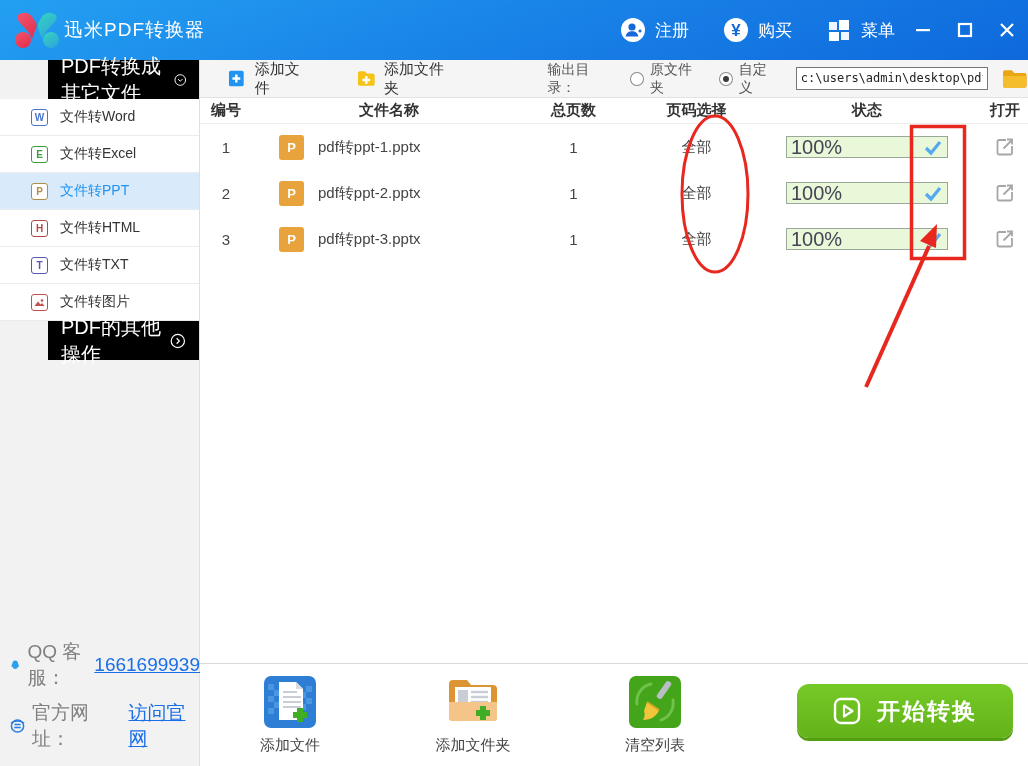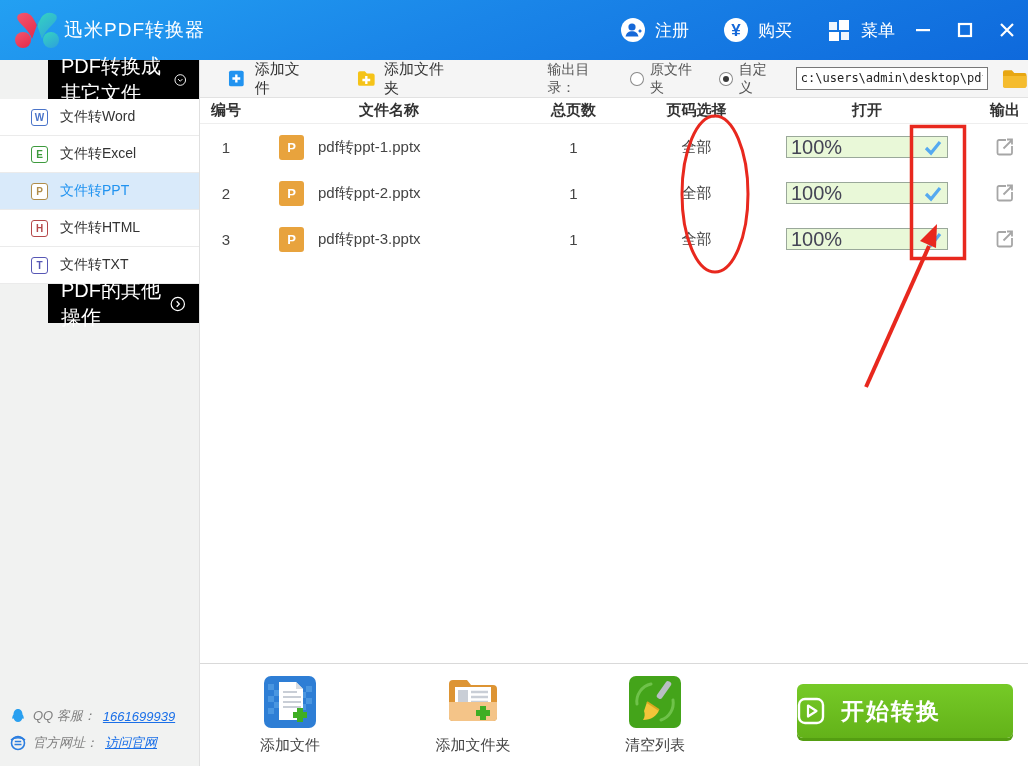--- a/index.html
+++ b/index.html
@@ -23,21 +23,21 @@
   .side-section { height:39px; background:#000000; color:#fff; font-size:20px; display:flex; align-items:center;
     padding:0 13px; justify-content:space-between; cursor:pointer;margin-left:48px; }
   .side-item { height:37px; background:#fff; border-bottom:1px solid #ebebeb; display:flex; align-items:center;
     padding-left:31px; gap:12px; font-size:14px; color:#333; cursor:pointer; }
   .side-item.selected { background:#d9eafa; color:#2193f0; }
   .doc-ic { width:17px; height:17px; border:1.4px solid currentColor; border-radius:3px; font-size:10px; font-weight:bold;
     display:flex; align-items:center; justify-content:center; background:#fff; }
   .c-word { color:#4a74c9; } .c-excel { color:#3d9a3d; } .c-ppt { color:#b08d4a; }
   .c-html { color:#b5484a; } .c-txt { color:#5757b5; } .c-img { color:#c05050; }
   .circ-chev { width:20px; height:20px; }
-  .side-footer { position:absolute; left:0; bottom:14px; width:200px; font-size:13px; color:#808080;font-style:italic; }
+  .side-footer { position:absolute; left:0; bottom:14px; width:200px; font-size:19px; color:#808080; }
   .sf-line { display:flex; align-items:center; gap:7px; padding-left:10px; margin-top:9px; }
   .sf-link { color:#1a6fe8; text-decoration:underline; cursor:pointer; }
 
   
   .toolbar { position:absolute; left:200px; top:60px; width:828px; height:38px; background:#f5f5f5;
     border-bottom:1px solid #e2e2e2; display:flex; align-items:center; }
   .tool-btn { display:flex; align-items:center; gap:8px; font-size:15px; color:#333; cursor:pointer; }
   .tb-addfile { margin-left:28px; } .tb-addfolder { margin-left:44px; }
   .mini-ic { width:19px; height:17px; }
   .out-label { margin-left:90px; font-size:14px; color:#555; }
@@ -64,23 +64,23 @@
   .progress .pct { font-size:20px; color:#445; margin-left:4px; }
   .progress svg { position:absolute; right:4px; top:2px; }
   .icon-btn { width:26px; height:26px; margin:0 auto; cursor:pointer; display:flex; align-items:center; justify-content:center; }
 
   
   .bottombar { position:absolute; left:200px; top:663px; width:828px; height:103px; background:#fff; border-top:1px solid #d9d9d9; }
   .big-action { position:absolute; width:110px; text-align:center; cursor:pointer; }
   .big-action .big-ic { width:56px; height:56px; margin:10px auto 6px auto; display:block; }
   .big-label { font-size:15px; color:#444; }
   .ba-file { left:35px; } .ba-folder { left:218px; } .ba-clean { left:400px; }
-  .start-btn { position:absolute; left:597px; top:20px; width:216px; height:54px; border-radius:6px;
+  .start-btn { position:absolute; left:597px; top:20px; width:216px; height:54px; border-radius:12px;
     background:linear-gradient(180deg,#76ca27,#63b219); box-shadow:0 3px 0 #549e12; color:#fff; font-size:23px;
-    font-weight:bold; display:flex; align-items:center; gap:16px; cursor:pointer; letter-spacing:2px; }
+    font-weight:bold; display:flex; align-items:center; justify-content:center; gap:16px; cursor:pointer; letter-spacing:2px; }
 
   
   .annot { position:absolute; left:0; top:0; width:1028px; height:766px; pointer-events:none; z-index:50; }
 </style>
 </head>
 <body>
 
 <div class="window">
 
   <div class="titlebar">
@@ -172,20 +172,29 @@
       <span>文件转PPT</span>
     </div>
     <div class="side-item">
       <span class="doc-ic c-html">H</span>
       <span>文件转HTML</span>
     </div>
     <div class="side-item">
       <span class="doc-ic c-txt">T</span>
       <span>文件转TXT</span>
     </div>
+    <div class="side-item">
+      <span class="doc-ic c-img">
+        <svg width="11" height="9" viewBox="0 0 11 9">
+            <circle cx="8" cy="2.5" r="1.3" fill="#c05050"></circle>
+            <path d="M0.5 8 L4 3.5 L6.5 6.5 L8 5 L10.5 8 Z" fill="#c05050"></path>
+          </svg>
+      </span>
+      <span>文件转图片</span>
+    </div>
 
     <div class="side-section">
       <span>PDF的其他操作</span>
       <svg class="circ-chev" viewBox="0 0 20 20">
         <circle cx="10" cy="10" r="8.5" fill="none" stroke="#fff" stroke-width="1.5"></circle>
         <path d="M8.5 6.5 L12 10 L8.5 13.5" fill="none" stroke="#fff" stroke-width="1.5"></path>
       </svg>
     </div>
 
     <div class="side-footer">
@@ -237,20 +246,21 @@
       <path d="M1 4 a2 2 0 0 1 2-2 h7 l2.5 3 H23 a2 2 0 0 1 2 2 V18 a2 2 0 0 1 -2 2 H3 a2 2 0 0 1 -2-2 Z" fill="#e8a712"></path>
       <path d="M1 8 H25 V18 a2 2 0 0 1 -2 2 H3 a2 2 0 0 1 -2-2 Z" fill="#f5bc2e"></path>
     </svg>
   </div>
 
   <div class="grid-row thead">
     <div>编号</div>
     <div>文件名称</div>
     <div>总页数</div>
     <div>页码选择</div>
+    <div>状态</div>
     <div>打开</div>
     <div>输出</div>
     <div>移除</div>
   </div>
 
   <div class="grid-row trow r0">
     <div class="cell-c">1</div>
     <div class="name-cell">
       <span class="ppt-badge">P</span>
       <span>pdf转ppt-1.pptx</span>

